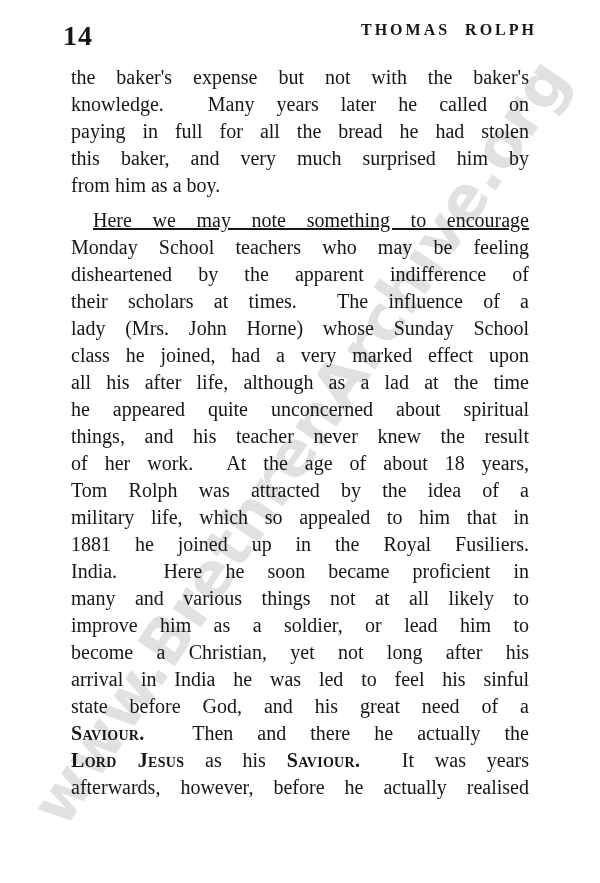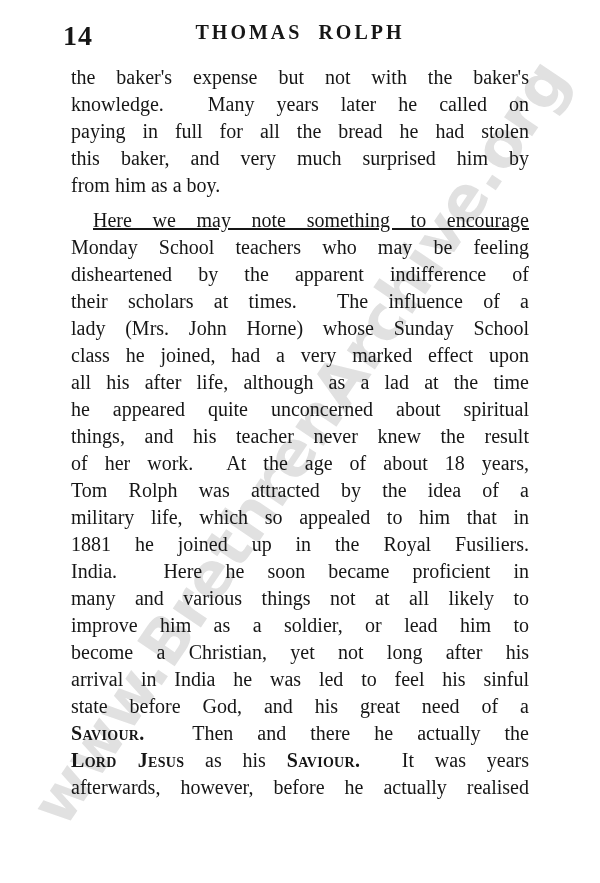--- a/index.html
+++ b/index.html
@@ -32,22 +32,22 @@
     height: 26px;
     z-index: 1;
   }
   .page-number {
     position: absolute; left: 0; top: 1px;
     font-size: 28px;
     font-weight: bold;
     letter-spacing: 1px;
   }
   .running-title {
-    text-align: center;
-    font-size: 20px;
+    text-align: right;
+    font-size: 16px;
     font-weight: bold;
     letter-spacing: 3px;
     word-spacing: 8px;
     padding-top: 2px;
   }
   .body-text {
     position: absolute;
     top: 56px; left: 63px;
     width: 474px;
     z-index: 1;

